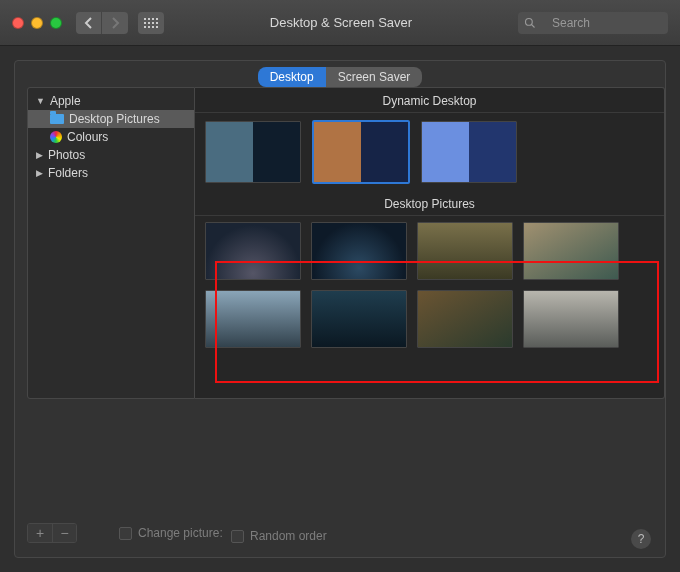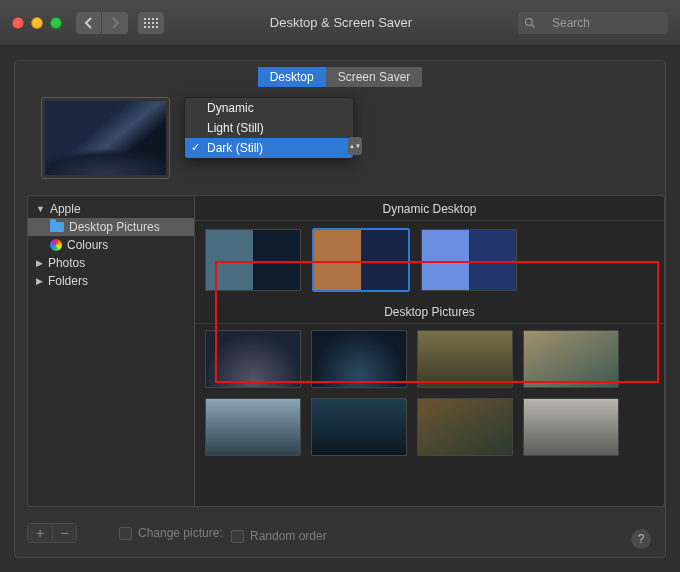--- a/index.html
+++ b/index.html
@@ -24,21 +24,21 @@
   .search { width:150px; height:22px; background:#4f4f4f; border-radius:4px; display:flex; align-items:center; padding:0 6px; color:#999;gap:12px;}
   .search svg{width:12px;height:12px;margin-right:4px;fill:#999;}
   .search span{font-size:12px;}
 
   
   .pane { position:absolute; top:46px; left:0; right:0; bottom:0; background:#2f2f2f; padding:14px; }
   .inner { background:#333; border:1px solid #474747; border-radius:4px; height:100%; padding:0; position:relative; }
 
   
   .tabs { display:flex; justify-content:center; padding-top:6px; }
-  .seg { display:flex; border-radius:0; overflow:hidden; height:20px;}
+  .seg { display:flex; border-radius:8px; overflow:hidden; height:20px;}
   .seg > div { padding:2px 12px; font-size:12px; display:flex; align-items:center;}
   .seg .active { background:#2e78d6; color:#fff;}
   .seg .inactive { background:#5a5a5a; color:#ddd;}
 
   
   .top-area { display:flex; padding:10px 26px 16px 26px; gap:14px; align-items:flex-start;}
   .preview { width:129px; height:82px; border:1px solid #5a5a5a; border-radius:3px; padding:3px; background:#333;}
   .preview-inner { width:100%; height:100%; background:linear-gradient(140deg,#1b2740 0%,#1b2740 40%,#3a4b6a 55%,#0d1422 70%);
      position:relative; border-radius:1px;}
   .preview-inner::after{content:"";position:absolute;inset:0;background:
@@ -147,33 +147,20 @@
 <div class="pane">
   <div class="inner">
 
     <div class="tabs">
       <div class="seg">
         <div class="active">Desktop</div>
         <div class="inactive">Screen Saver</div>
       </div>
     </div>
 
-    <div class="top-area">
-      <div class="preview">
-        <div class="preview-inner"></div>
-      </div>
-      <div class="dropdown">
-        <div class="dd-menu">
-          <div class="dd-item">Dynamic</div>
-          <div class="dd-item">Light (Still)</div>
-          <div class="dd-item sel">Dark (Still)</div>
-        </div>
-        <div class="dd-arrows">▲▼</div>
-      </div>
-    </div>
 
     <div class="split">
 
       <div class="sidebar">
         <div class="side-row header">
           <span class="tri">▼</span>
           <span>Apple</span>
         </div>
         <div class="side-row selected" style="padding-left:22px">
           <span class="folder-icon"></span>

